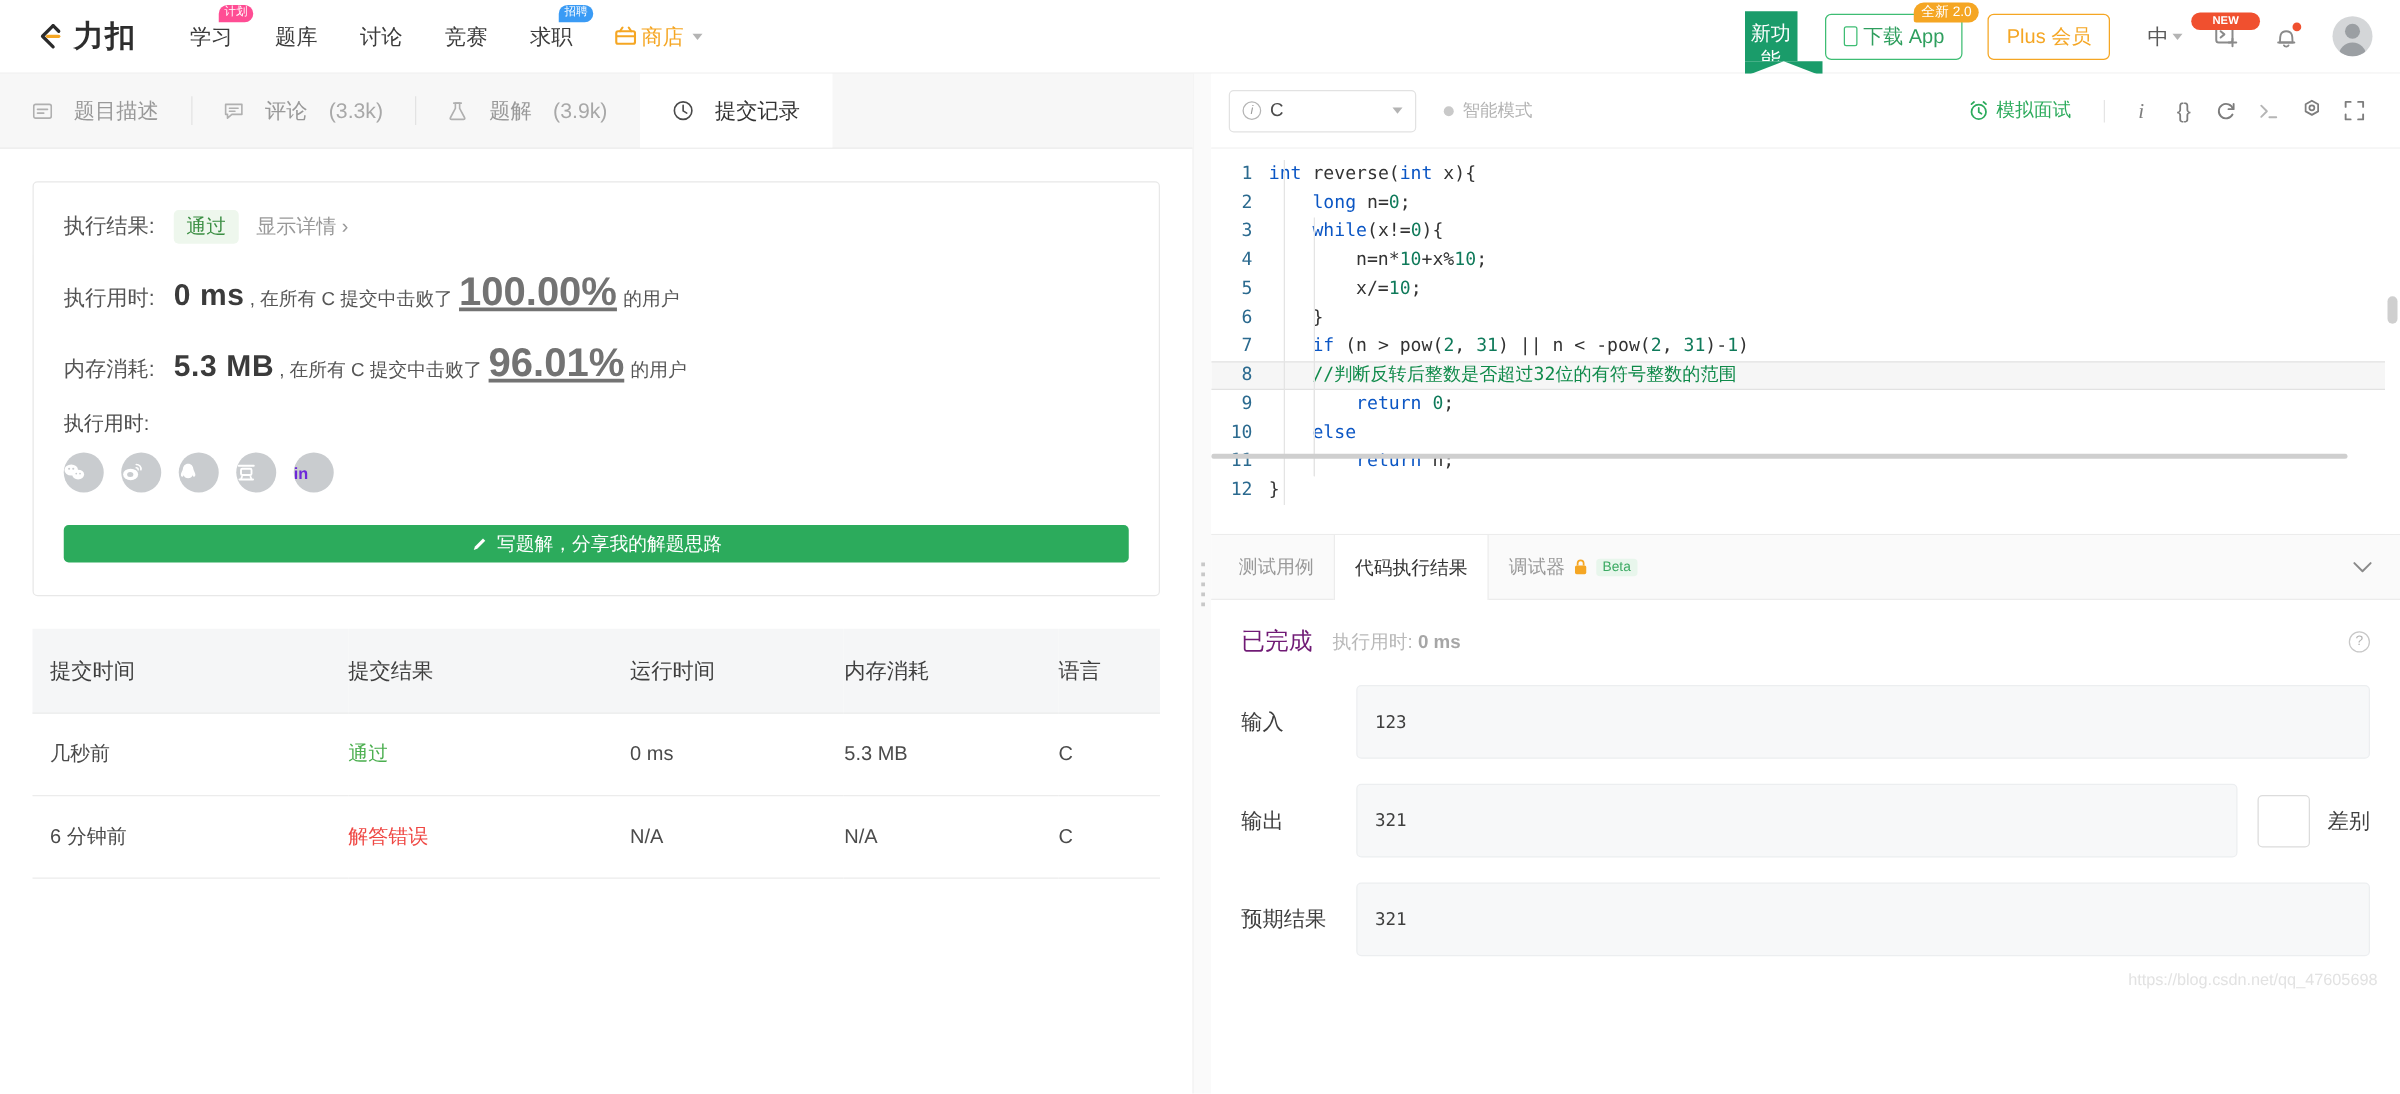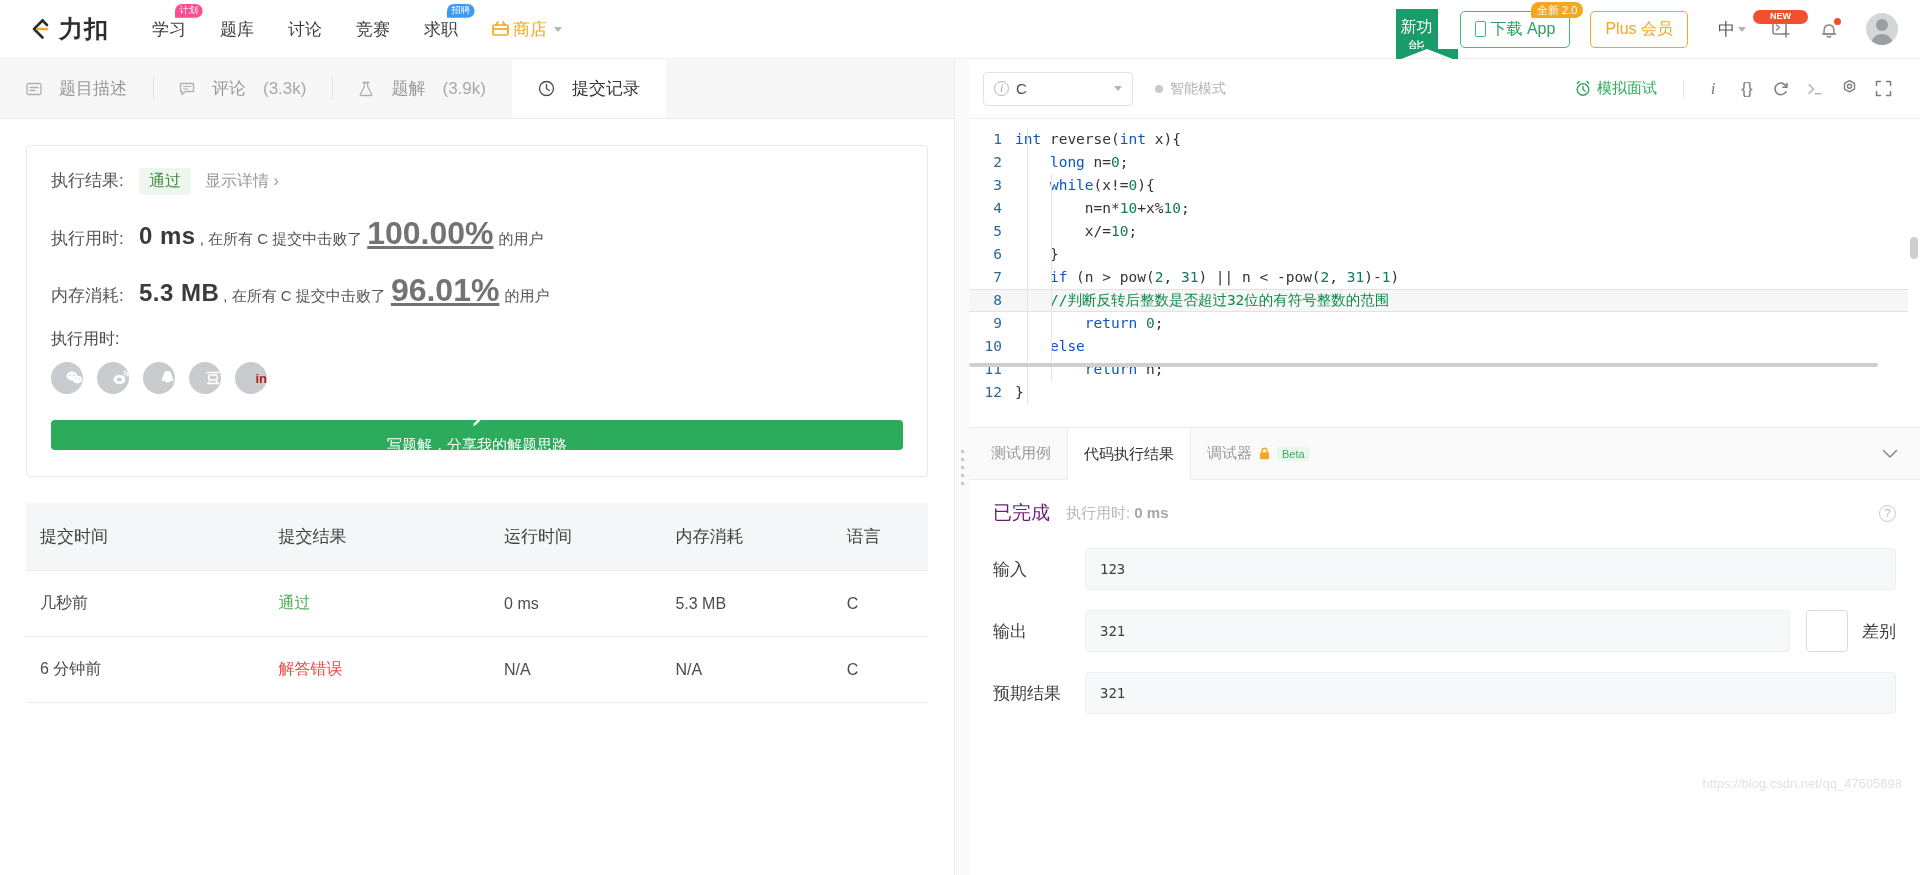--- a/index.html
+++ b/index.html
@@ -110,27 +110,27 @@
     font-size:16px; margin-right:14px;
   }
   .link-muted { color:#999; font-size:16px; cursor:pointer; }
   .bignum { font-size:24px; font-weight:bold; color:#3b3b3b; margin-right:4px; letter-spacing:.5px; }
   .sub { font-size:15px; color:#555; }
   .pct { font-size:32px; font-weight:bold; color:#737373; margin:0 5px;text-decoration:underline; }
   .share-label { font-size:16px; color:#4b4b4b; margin-bottom:12px; }
   .share-row { display:flex; gap:14px; margin-bottom:26px; }
   .sicon {
     width:32px; height:32px; border-radius:50%; background:#c9cccf;
-    display:flex; align-items:center; justify-content:flex-end; cursor:pointer;
-    color:#b91c1c; font-size:14px; font-weight:bold;
+    display:flex; align-items:center; justify-content:flex-start; cursor:pointer;
+    color:#6d28d9; font-size:14px; font-weight:bold;
   }
   .btn-green {
     display:flex; align-items:center; justify-content:center; gap:8px;
     background:#2cab5c; color:#fff; border-radius:4px; height:30px;
-    font-size:15px; cursor:pointer; user-select:none;flex-direction:column;
+    font-size:15px; cursor:pointer; user-select:none;
   }
 
   
   table.subs { width:100%; border-collapse:collapse; }
   table.subs th {
     background:#f5f6f7; font-weight:normal; font-size:17px; color:#3f3f3f;
     text-align:left; padding:22px 0; border-bottom:1px solid #ececec;
   }
   table.subs td { font-size:16px; color:#4b4b4b; padding:22px 0; border-bottom:1px solid #ececec; }
   table.subs th:nth-child(1), table.subs td:nth-child(1) { padding-left:14px; width:28%; }
@@ -208,21 +208,21 @@
   .rt { color:#b9b9b9; font-size:15px; }
   .rt b { color:#a6a6a6; }
   .help-q {
     margin-left:auto; width:17px; height:17px; border-radius:50%; border:1px solid #c8c8c8;
     color:#b5b5b5; font-size:11px; display:flex; align-items:center; justify-content:center; cursor:pointer;
   }
   .io-row { display:flex; align-items:center; margin-bottom:20px; }
   .io-lbl { width:92px; flex:0 0 92px; font-size:17px; color:#3f3f3f; }
   .io-box {
     flex:1; background:#f7f8f9; border:1px solid #eceef0; border-radius:4px;
-    height:42px; display:flex; align-items:center; padding:0 14px; font-size:14px; color:#3f3f3f;
+    height:59px; display:flex; align-items:center; padding:0 14px; font-size:14px; color:#3f3f3f;
     font-family:"DejaVu Sans Mono","Liberation Mono",monospace;
   }
   .diff-box {
     width:42px; height:42px; margin-left:16px; border:1px solid #dcdcdc; border-radius:4px; background:#fff;
     flex:0 0 42px; cursor:pointer;
   }
   .diff-lbl { margin-left:14px; font-size:17px; color:#3f3f3f; white-space:nowrap; }
   .watermark {
     position:absolute; right:18px; bottom:84px; font-size:13px; color:#e2e2e2;
     font-family:"Liberation Sans",sans-serif; pointer-events:none;

